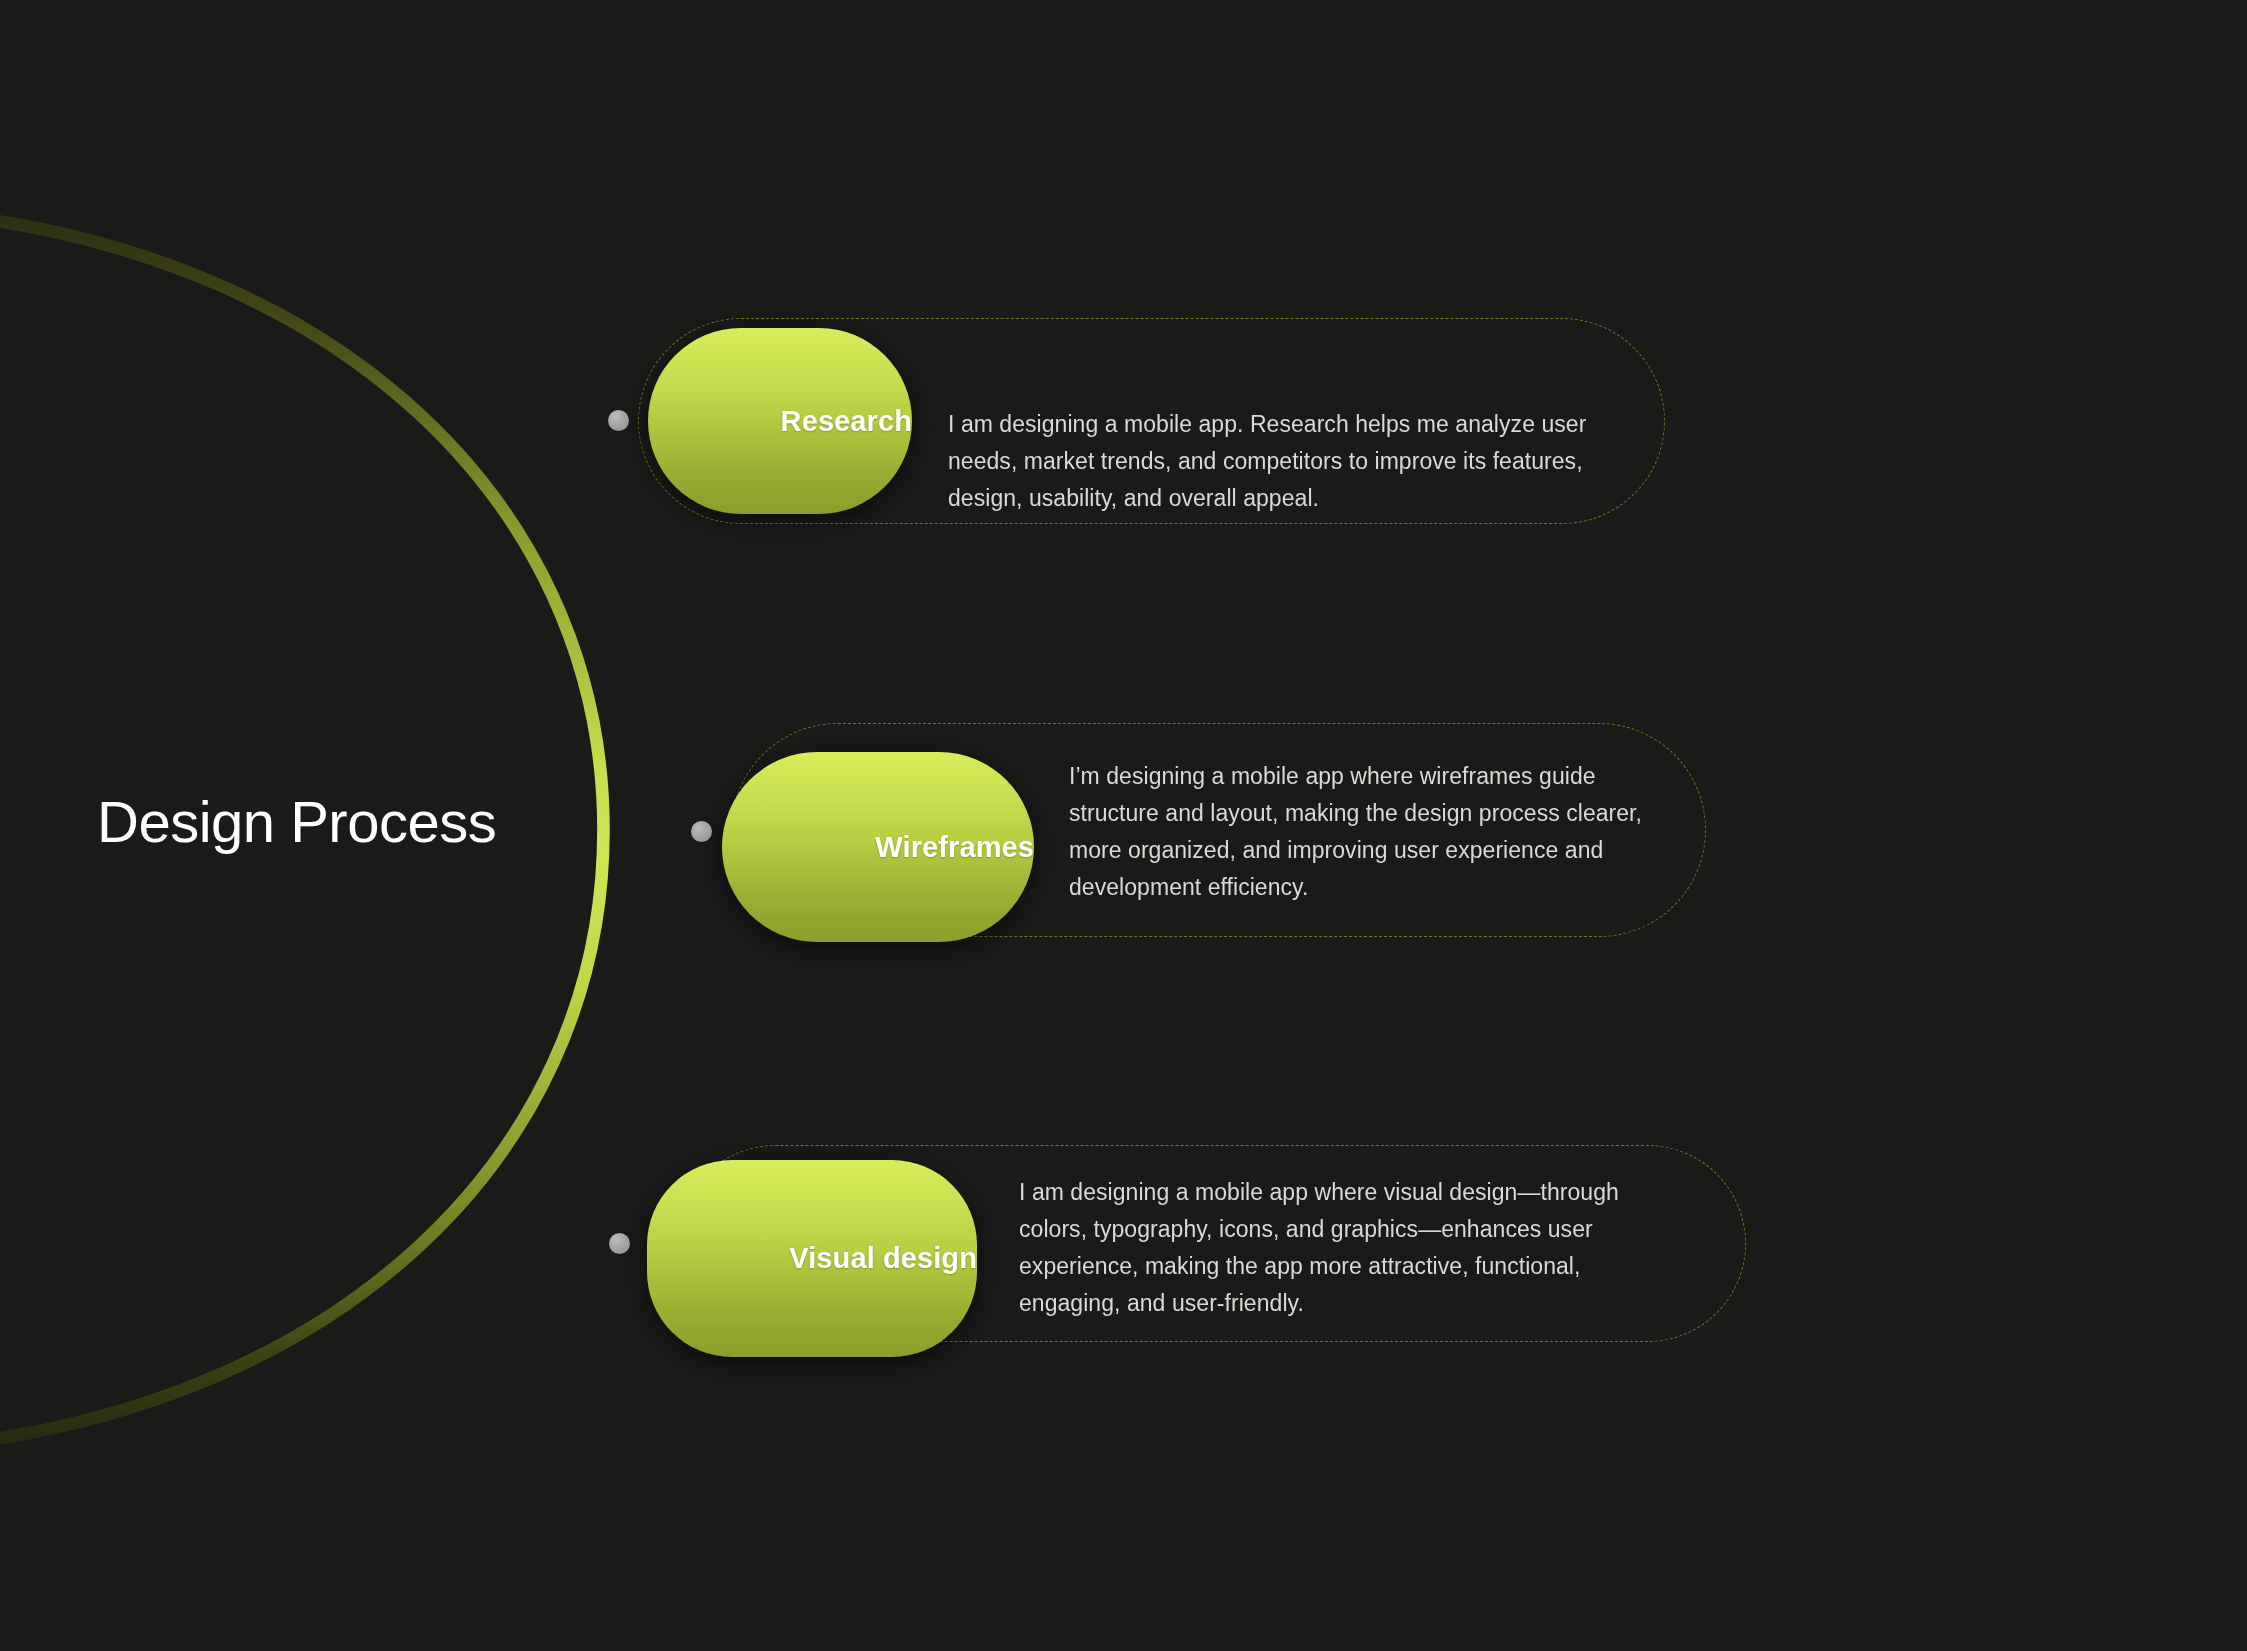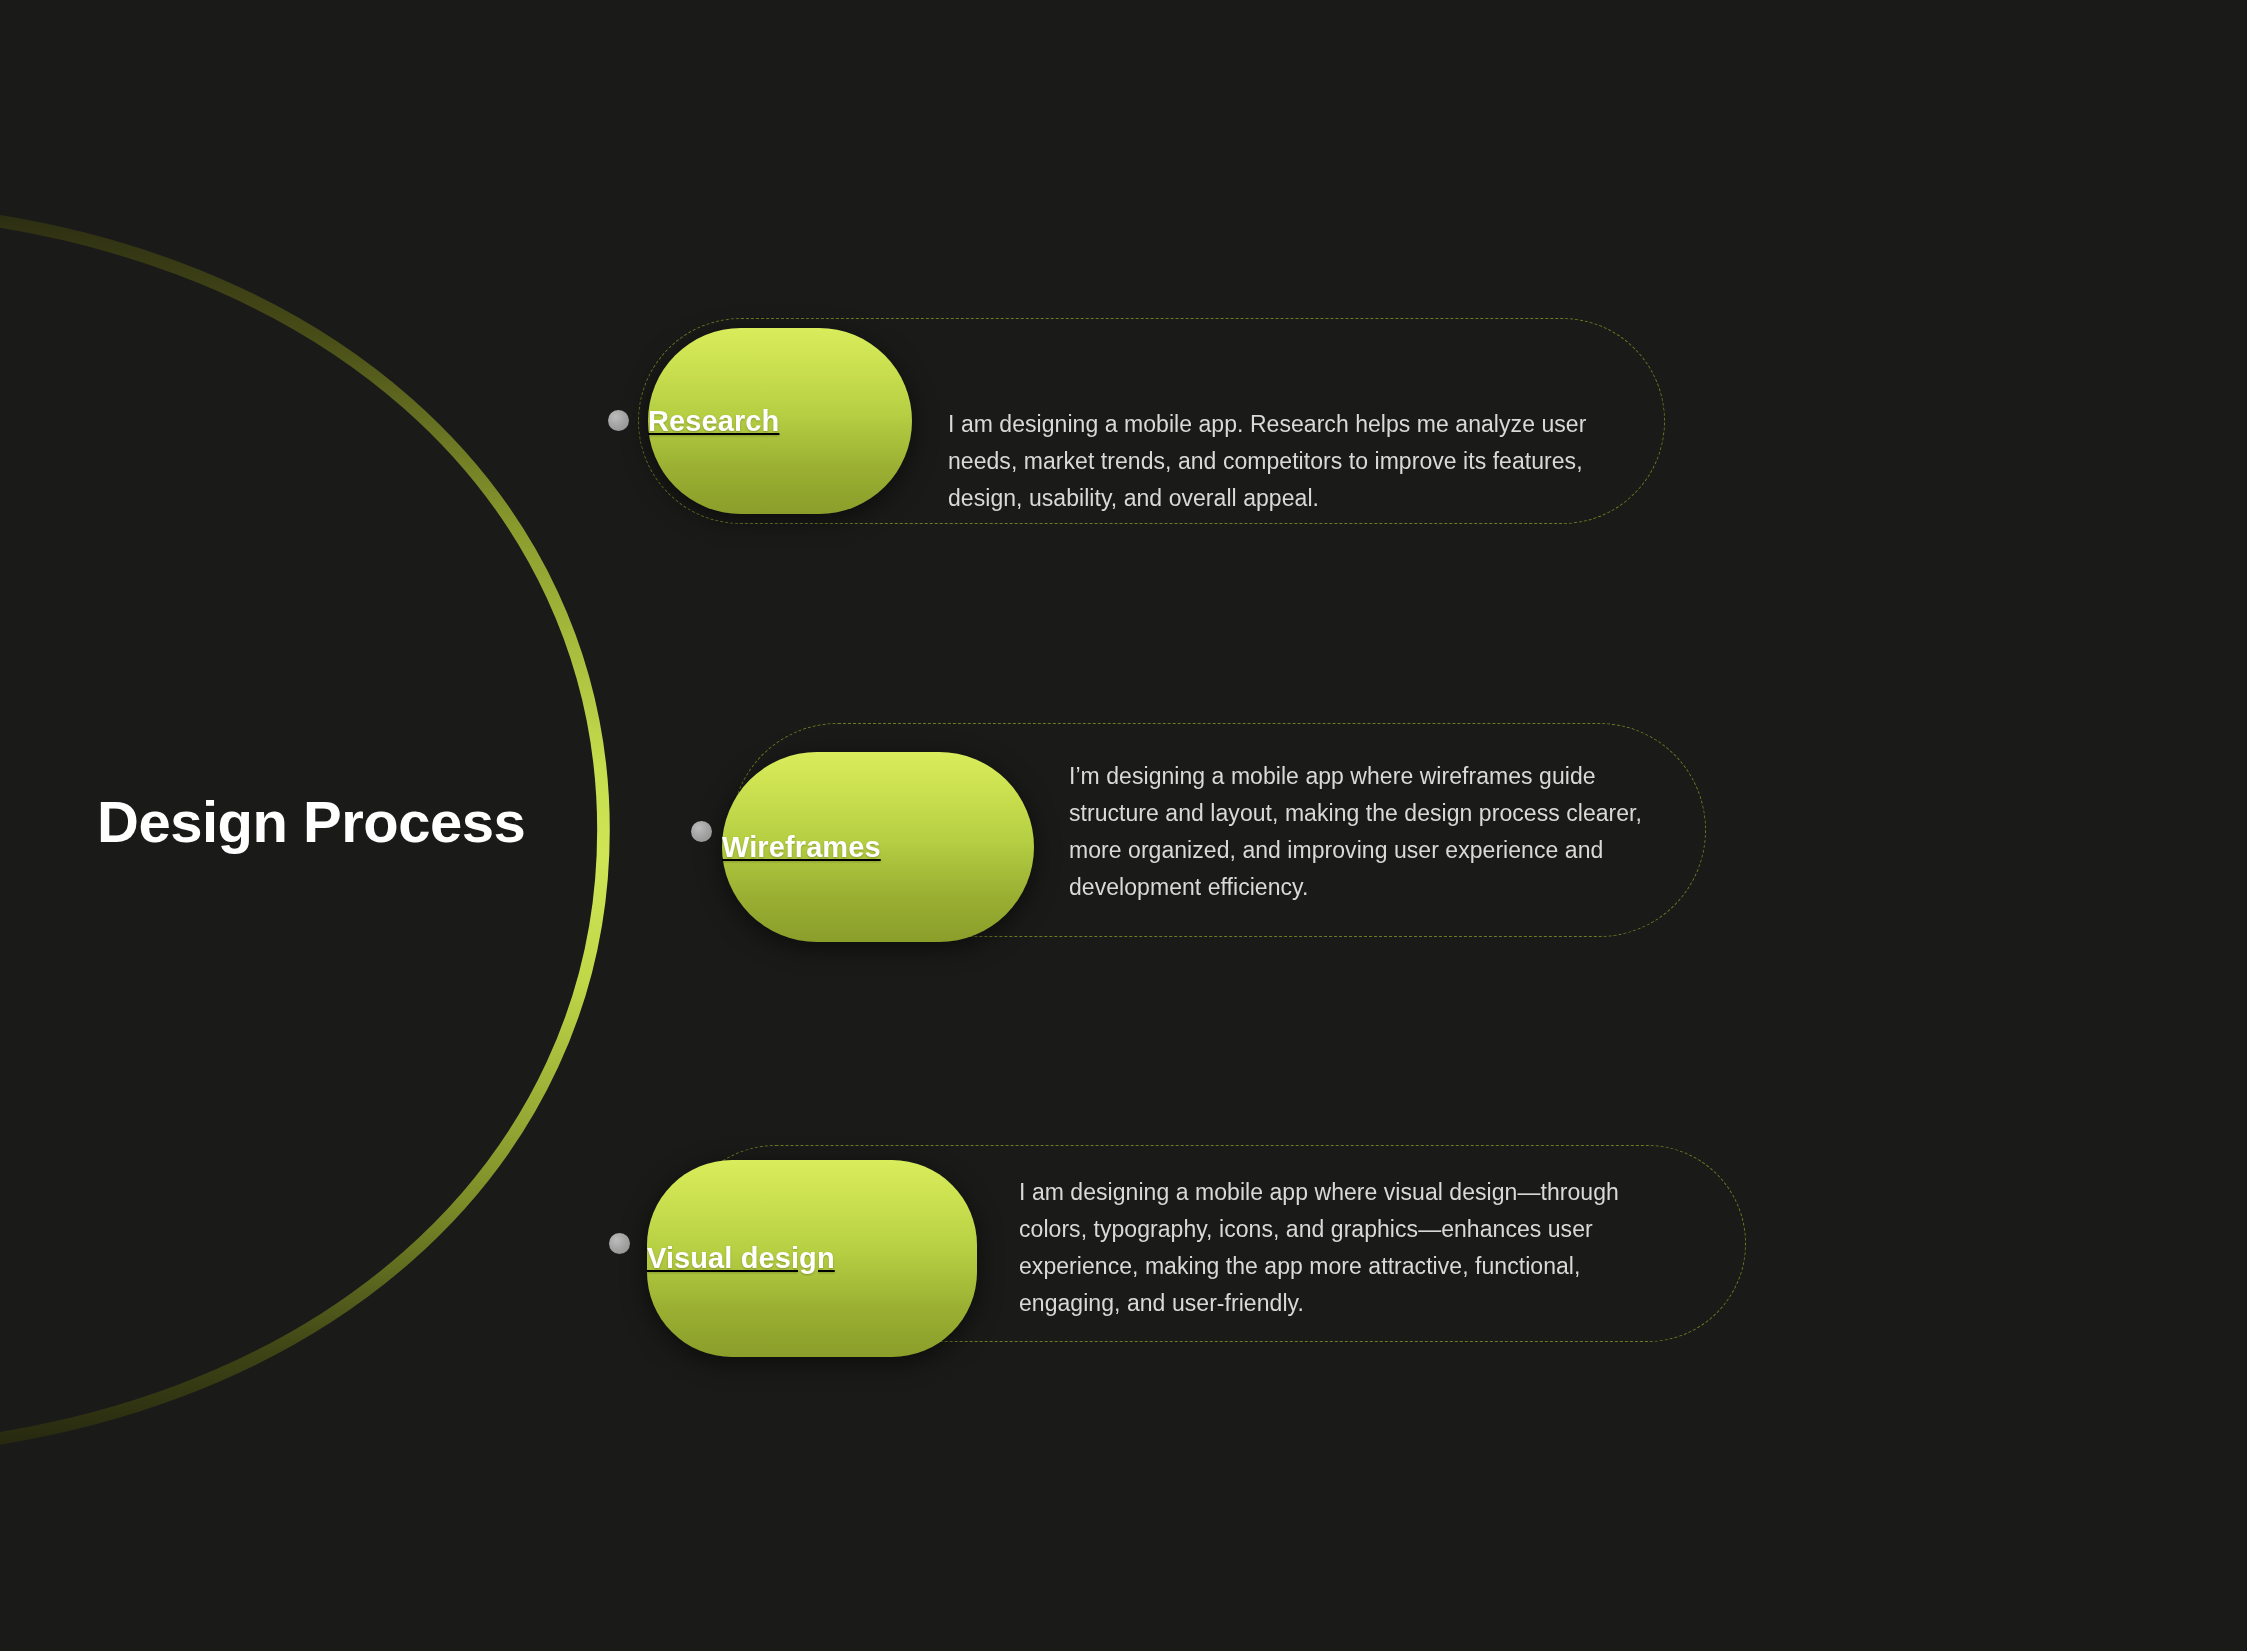--- a/index.html
+++ b/index.html
@@ -33,21 +33,21 @@
     height: 1652px;
     pointer-events: none;
   }
 
   
   #root-title {
     position: absolute;
     left: 97px;
     top: 793px;
     font-size: 58px;
-    font-weight: bold;
+    font-weight: normal;
     color: #ffffff;
     letter-spacing: -0.5px;
     white-space: nowrap;
     line-height: 1;
     z-index: 5;
   }
 
   
   .branch {
     position: absolute;
@@ -57,25 +57,24 @@
     display: flex;
     align-items: center;
     z-index: 3;
   }
 
   .node-pill {
     position: absolute;
     box-sizing: border-box;
     display: flex;
     align-items: center;
-    justify-content: flex-start;
+    justify-content: flex-end;
     background: linear-gradient(180deg, #d8ec5c 0%, #cde251 18%, #b6cf43 46%, #9aaf32 76%, #8a9e2a 100%);
     box-shadow: 0 5.8px 25px rgba(0,0,0,0.55);
     z-index: 4;
-    text-decoration: underline;
   }
 
   .node-label {
     color: #ffffff;
     font-weight: bold;
     font-size: 29px;
     letter-spacing: 0.1px;
     line-height: 1;
     white-space: nowrap;
     text-shadow: 0 1px 1.9px rgba(60,70,10,0.35);

